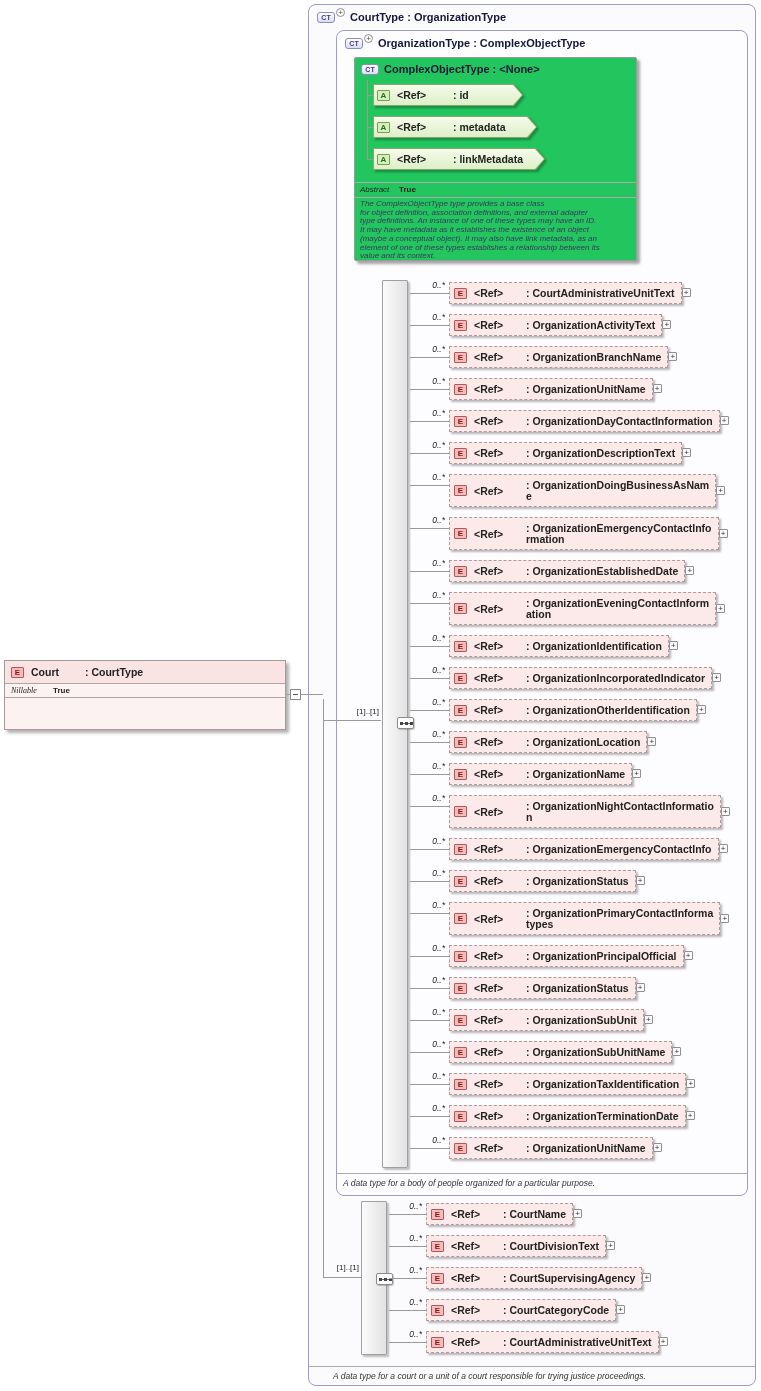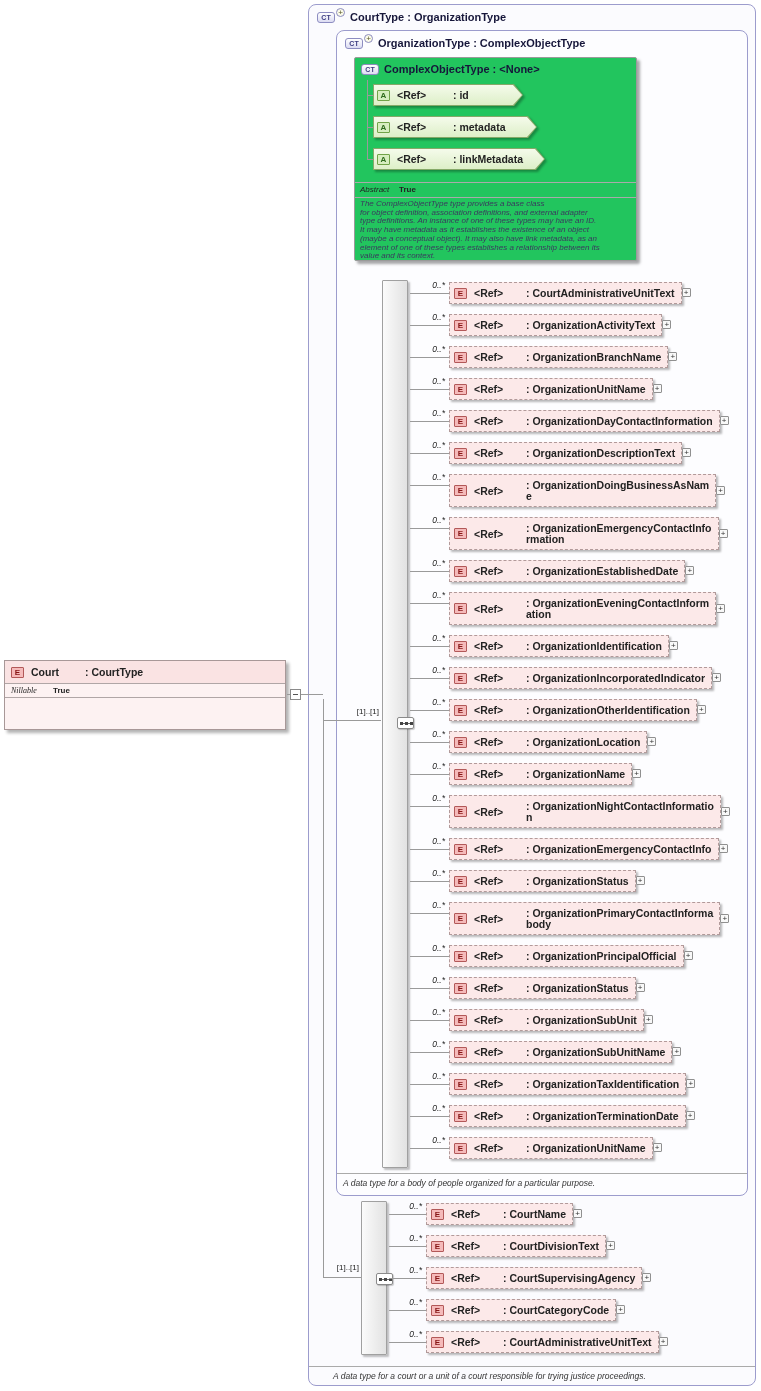--- a/index.html
+++ b/index.html
@@ -337,21 +337,21 @@
           <span class="ref">&lt;Ref&gt;</span>
           <span class="ename">: OrganizationStatus</span>
           <span class="plus">+</span>
         </div>
         <div class="conn-h" style="left: 73px; top: 882px; width: 39px;"></div>
         <div class="card-label" style="left: 80px; top: 869px;">0..*</div>
         <div class="el-box" style="left: 112px; top: 871px; height: 33px;">
           <span class="badge-e">E</span>
           <span class="ref">&lt;Ref&gt;</span>
           <span class="ename">: OrganizationPrimaryContactInforma
-body</span>
+types</span>
           <span class="plus">+</span>
         </div>
         <div class="conn-h" style="left: 73px; top: 925px; width: 39px;"></div>
         <div class="card-label" style="left: 80px; top: 912px;">0..*</div>
         <div class="el-box" style="left: 112px; top: 914px; height: 22px;">
           <span class="badge-e">E</span>
           <span class="ref">&lt;Ref&gt;</span>
           <span class="ename">: OrganizationPrincipalOfficial</span>
           <span class="plus">+</span>
         </div>

